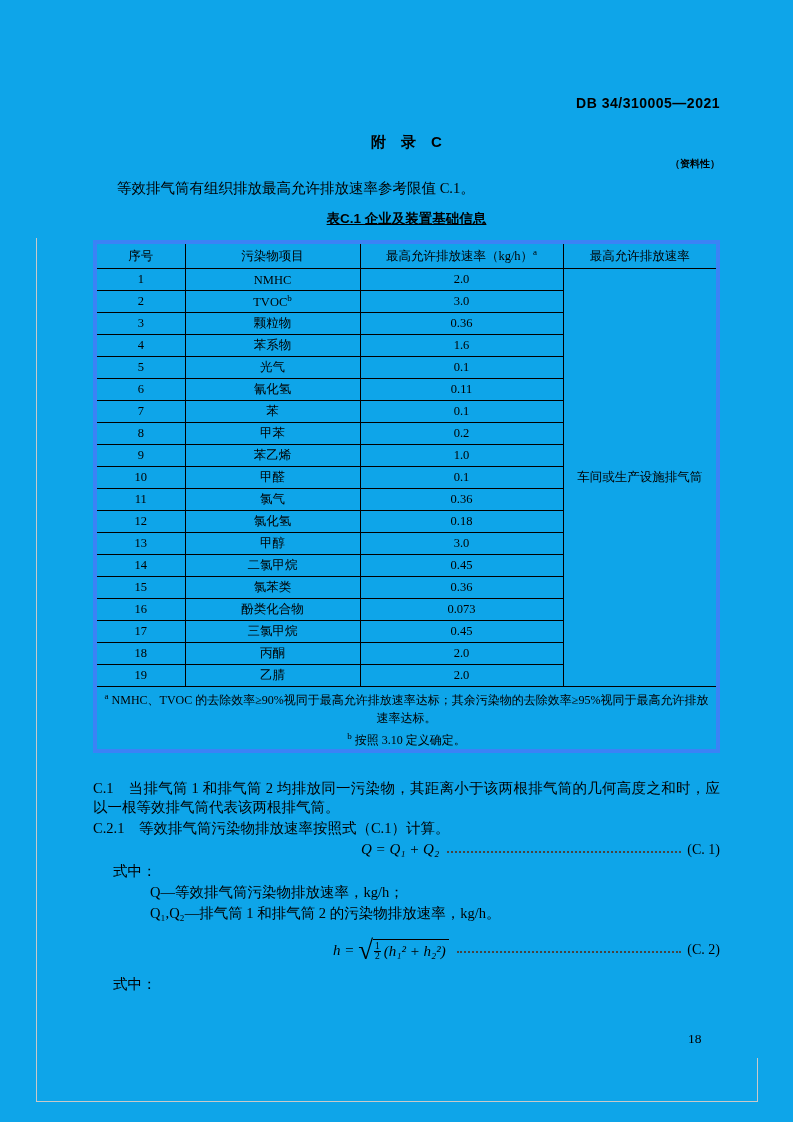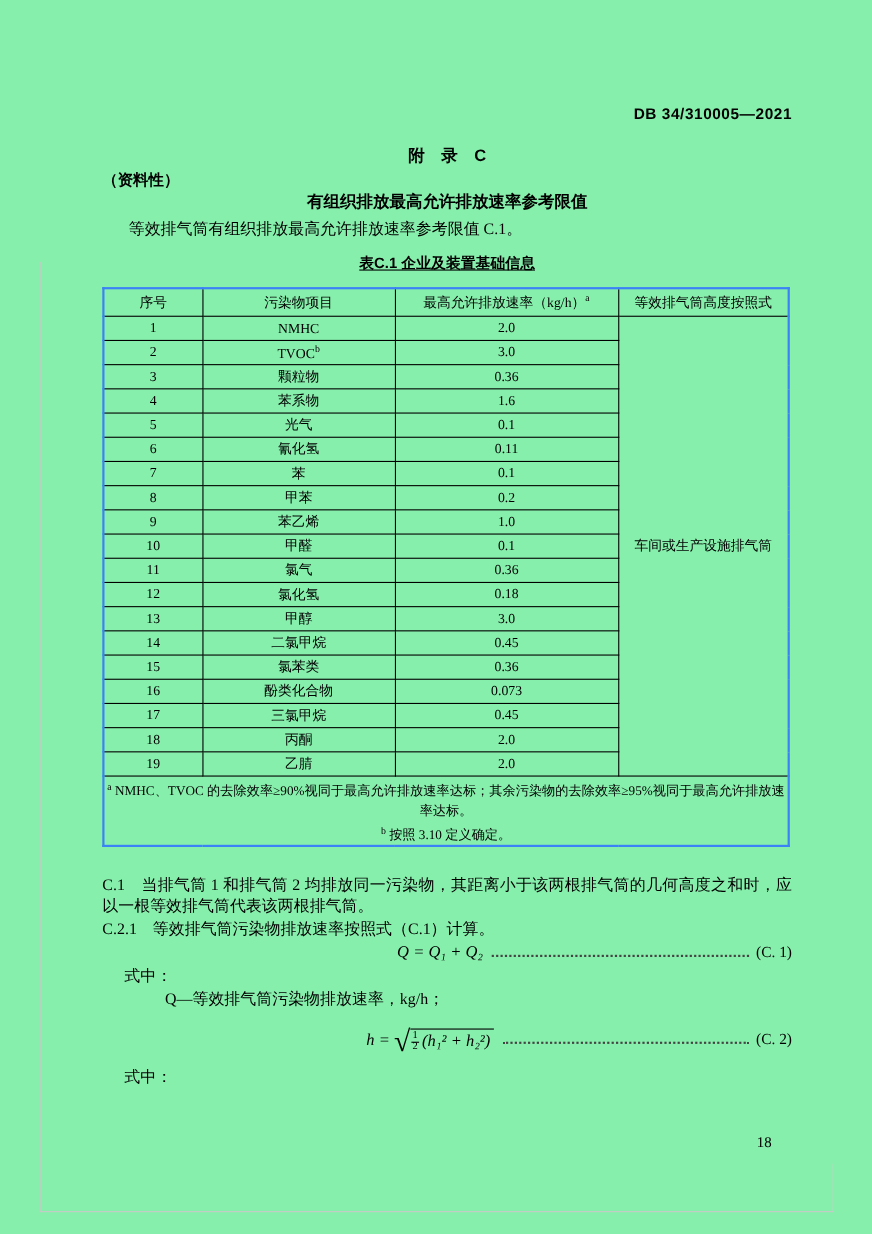--- a/index.html
+++ b/index.html
@@ -1,42 +1,42 @@
 <!DOCTYPE html>
 <html><head>
 <meta charset="utf-8">
 <style>
   html,body{margin:0;padding:0;background:#ffffff;}
-  .page{position:relative;width:793px;height:1122px;background:#86efac;overflow:hidden;
+  .page{position:relative;width:793px;height:1122px;background:#0ea5e9;overflow:hidden;
         font-family:"Liberation Serif","DejaVu Serif",serif;color:#000;}
   
   .edge{position:absolute;background:#c9c9c9;}
   .edge-left{left:36px;top:238px;width:1px;height:864px;}
   .edge-bottom{left:36px;top:1101px;width:722px;height:1px;}
   .edge-right{left:757px;top:1058px;width:1px;height:44px;}
 
   .content{position:absolute;left:93px;top:95px;width:627px;}
 
   .doc-number{text-align:right;font-family:"Liberation Sans","DejaVu Sans",sans-serif;
               font-weight:bold;font-size:14px;line-height:16px;letter-spacing:.5px;}
   .app-title{text-align:center;font-family:"Liberation Sans","DejaVu Sans",sans-serif;
              font-weight:bold;font-size:15px;line-height:18px;margin-top:22px;}
-  .app-subtitle{text-align:left;font-family:"Liberation Sans","DejaVu Sans",sans-serif;
-                font-weight:bold;font-size:14px;line-height:17px;margin-top:4px;}
+  .app-subtitle{text-align:right;font-family:"Liberation Sans","DejaVu Sans",sans-serif;
+                font-weight:bold;font-size:10px;line-height:17px;margin-top:4px;}
   .app-heading{text-align:center;font-family:"Liberation Sans","DejaVu Sans",sans-serif;
                font-weight:bold;font-size:15px;line-height:18px;margin-top:3px;}
   .intro{font-size:14.5px;line-height:19px;margin-top:7px;text-indent:24px;white-space:pre-wrap;}
   .tbl-caption{text-align:center;font-family:"Liberation Sans","DejaVu Sans",sans-serif;
                font-weight:bold;font-size:13.5px;line-height:19px;margin-top:11px;text-decoration:underline;}
 
   table.c1{border-collapse:collapse;width:623px;margin-top:12px;table-layout:fixed;
            font-size:12.5px;}
   table.c1 th,table.c1 td{border:1px solid #000;text-align:center;vertical-align:middle;
            padding:0 2px;font-weight:normal;}
-  table.c1{border:2px solid #3b82f6;}
+  table.c1{border:4px solid #3b82f6;}
   table.c1 th{height:24px;}
   table.c1 td{height:21px;}
   col.c-no{width:90px;} col.c-pol{width:175px;} col.c-rate{width:203px;} col.c-mon{width:155px;}
   td.monitor{vertical-align:middle;}
   td.fnotes{text-align:left;font-size:12px;line-height:18px;padding:3px 8px 4px 8px;height:auto;}
   .fnote{white-space:pre-wrap;}
   sup{font-size:9px;}
 
   .para{font-size:14.5px;line-height:19px;white-space:pre-wrap;text-align:justify;}
   .p-c1{margin-top:26px;}
@@ -69,39 +69,38 @@
 <div class="page">
   <div class="edge edge-left"></div>
   <div class="edge edge-bottom"></div>
   <div class="edge edge-right"></div>
 
   <div class="content">
     <div class="doc-number">DB 34/310005—2021</div>
 
     <div class="app-title">附　录　C</div>
     <div class="app-subtitle">（资料性）</div>
-    <div class="app-heading">有组织排放最高允许排放速率参考限值</div>
 
     <div class="intro">等效排气筒有组织排放最高允许排放速率参考限值 C.1。</div>
 
     <div class="tbl-caption">表C.1 企业及装置基础信息</div>
 
     <table class="c1">
       <colgroup>
         <col class="c-no">
           <col class="c-pol">
           <col class="c-rate">
           <col class="c-mon">
       </colgroup>
       <thead>
         <tr>
           <th>序号</th>
           <th>污染物项目</th>
           <th><span>最高允许排放速率（kg/h）</span><sup>a</sup></th>
-          <th>等效排气筒高度按照式</th>
+          <th>最高允许排放速率</th>
         </tr>
       </thead>
       <tbody>
 
           <tr>
             <td>1</td>
             <td><span>NMHC</span><sup></sup></td>
             <td>2.0</td>
             <td class="monitor" rowspan="19">车间或生产设施排气筒</td>
           </tr>
@@ -251,20 +250,21 @@
 
     <div class="formula">
       <span class="f-spacer1"></span>
       <span class="f-expr">Q = Q₁ + Q₂</span>
       <span class="f-leader"></span>
       <span class="f-label">(C. 1)</span>
     </div>
 
     <div class="para p-where">式中：</div>
     <div class="para p-q">Q—等效排气筒污染物排放速率，kg/h；</div>
+    <div class="para p-q">Q₁,Q₂—排气筒 1 和排气筒 2 的污染物排放速率，kg/h。</div>
 
     <div class="formula formula2">
       <span class="f-spacer2"></span>
       <span class="f-expr">h = </span>
       <span class="sqrt">
         <span class="radical">√</span>
         <span class="sqrt-body">
           <span class="frac">
             <span class="num">1</span>
             <span class="den">2</span>

